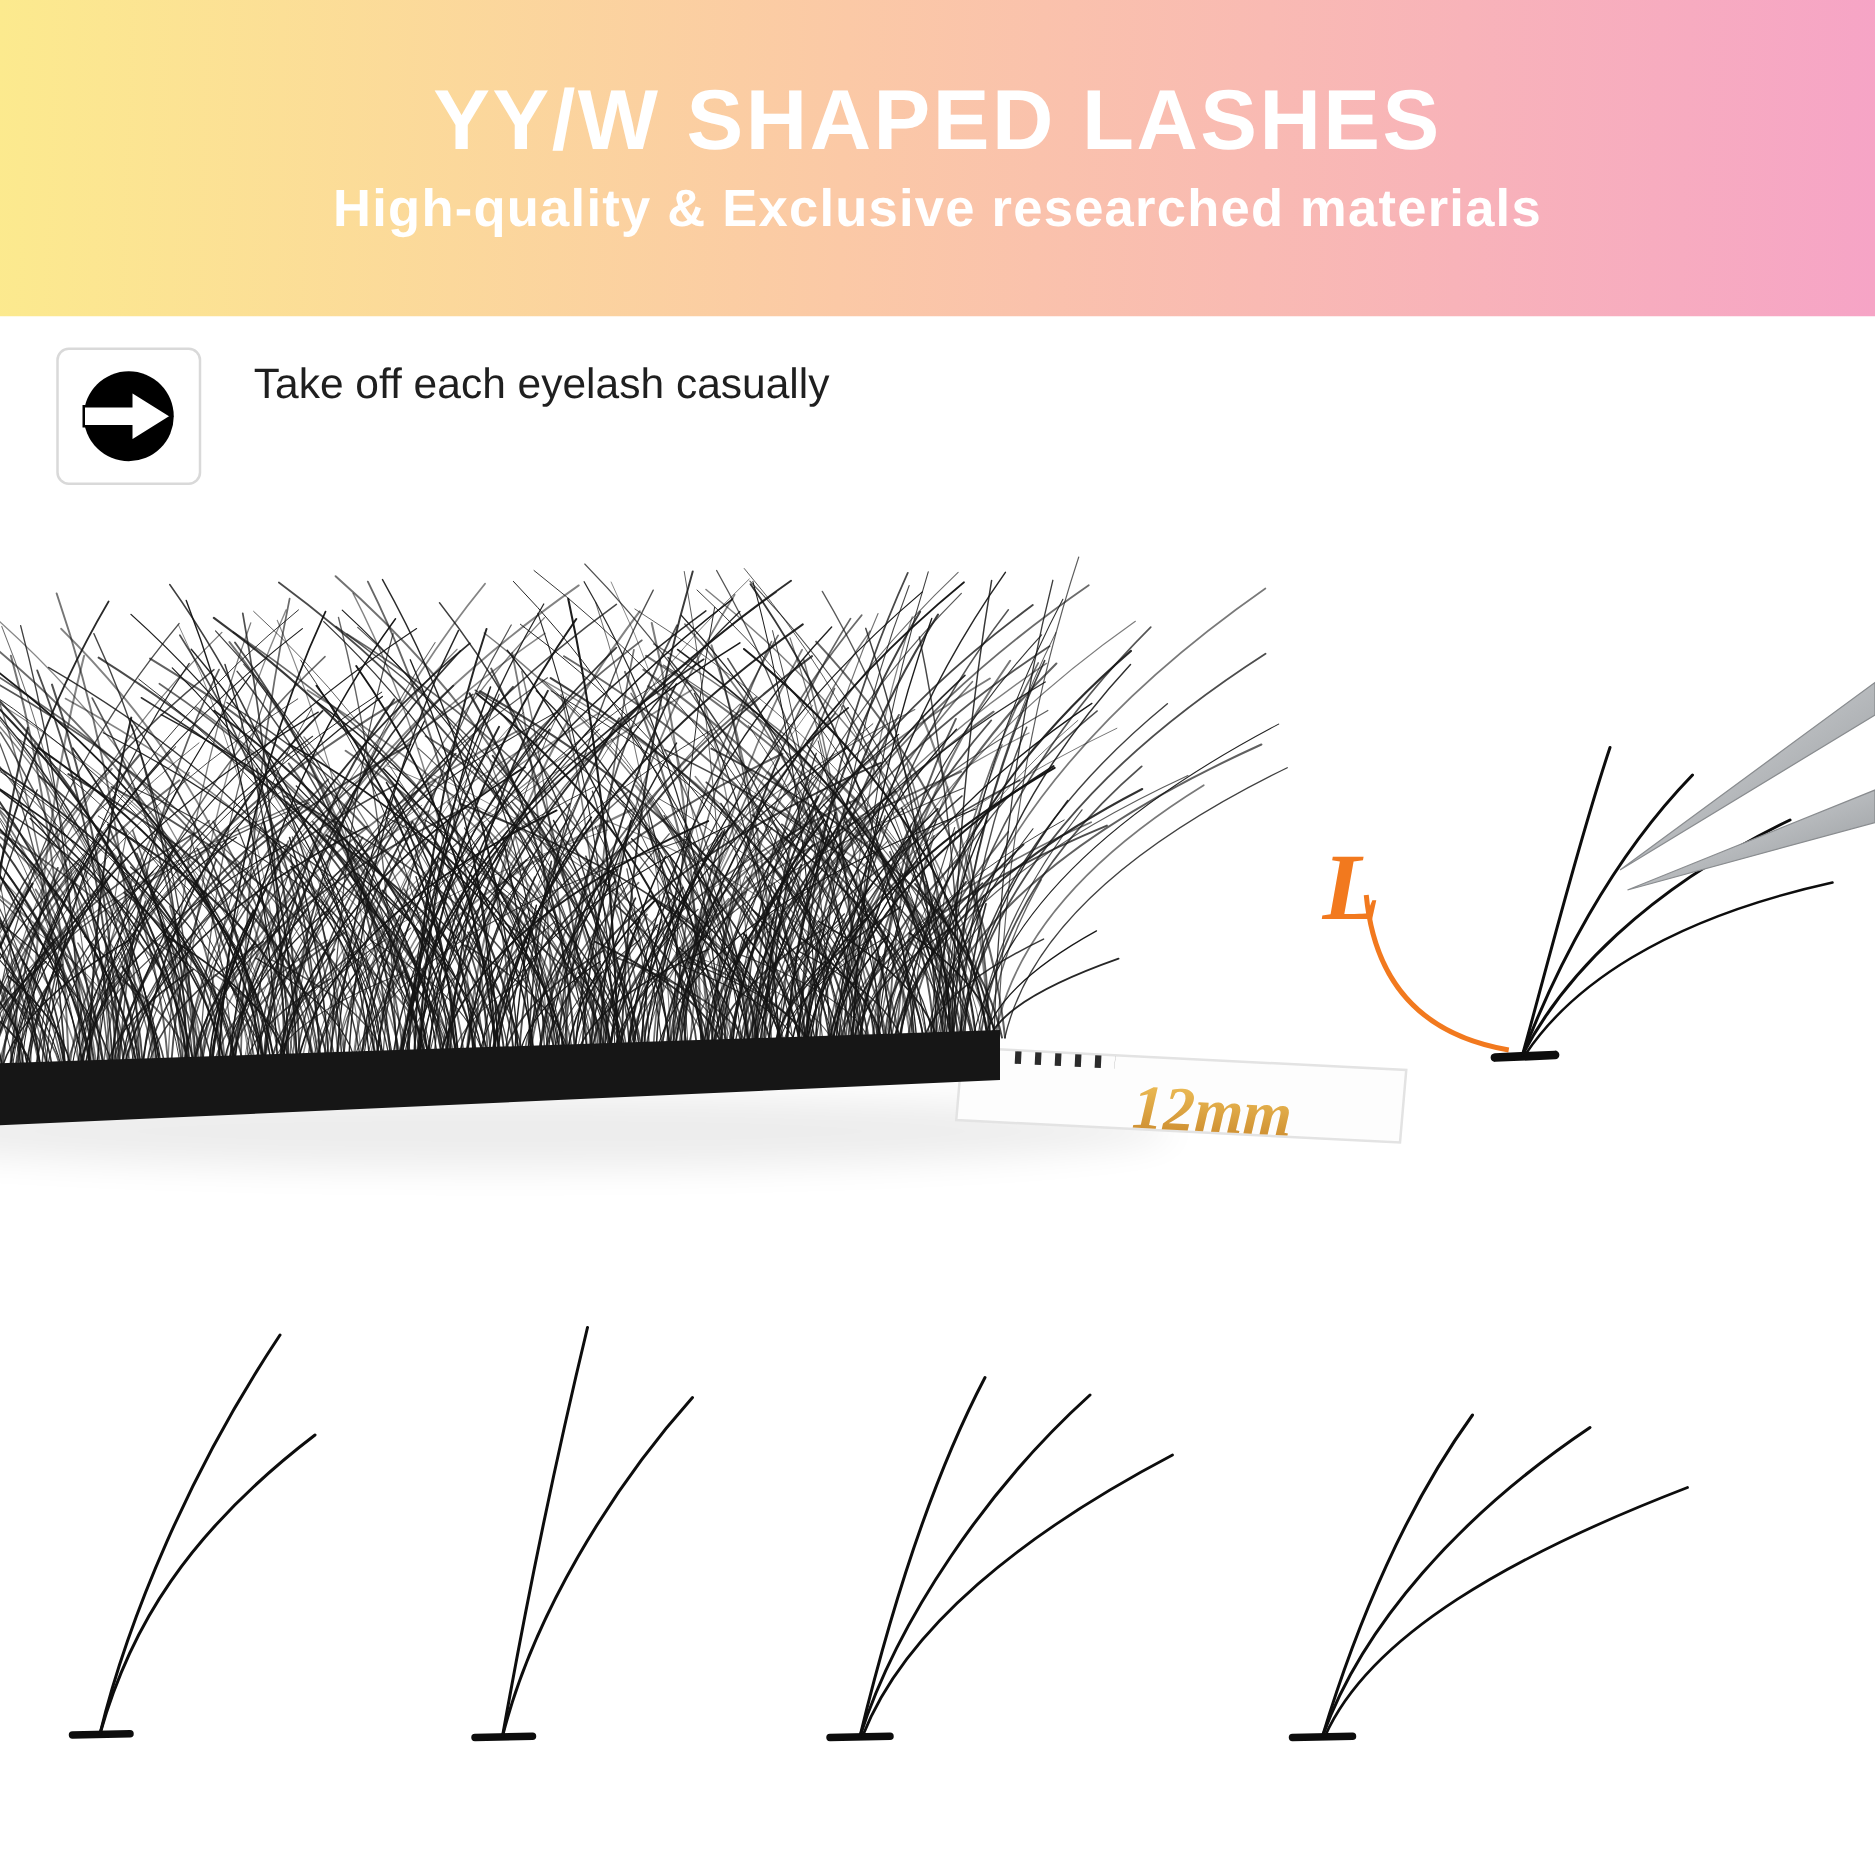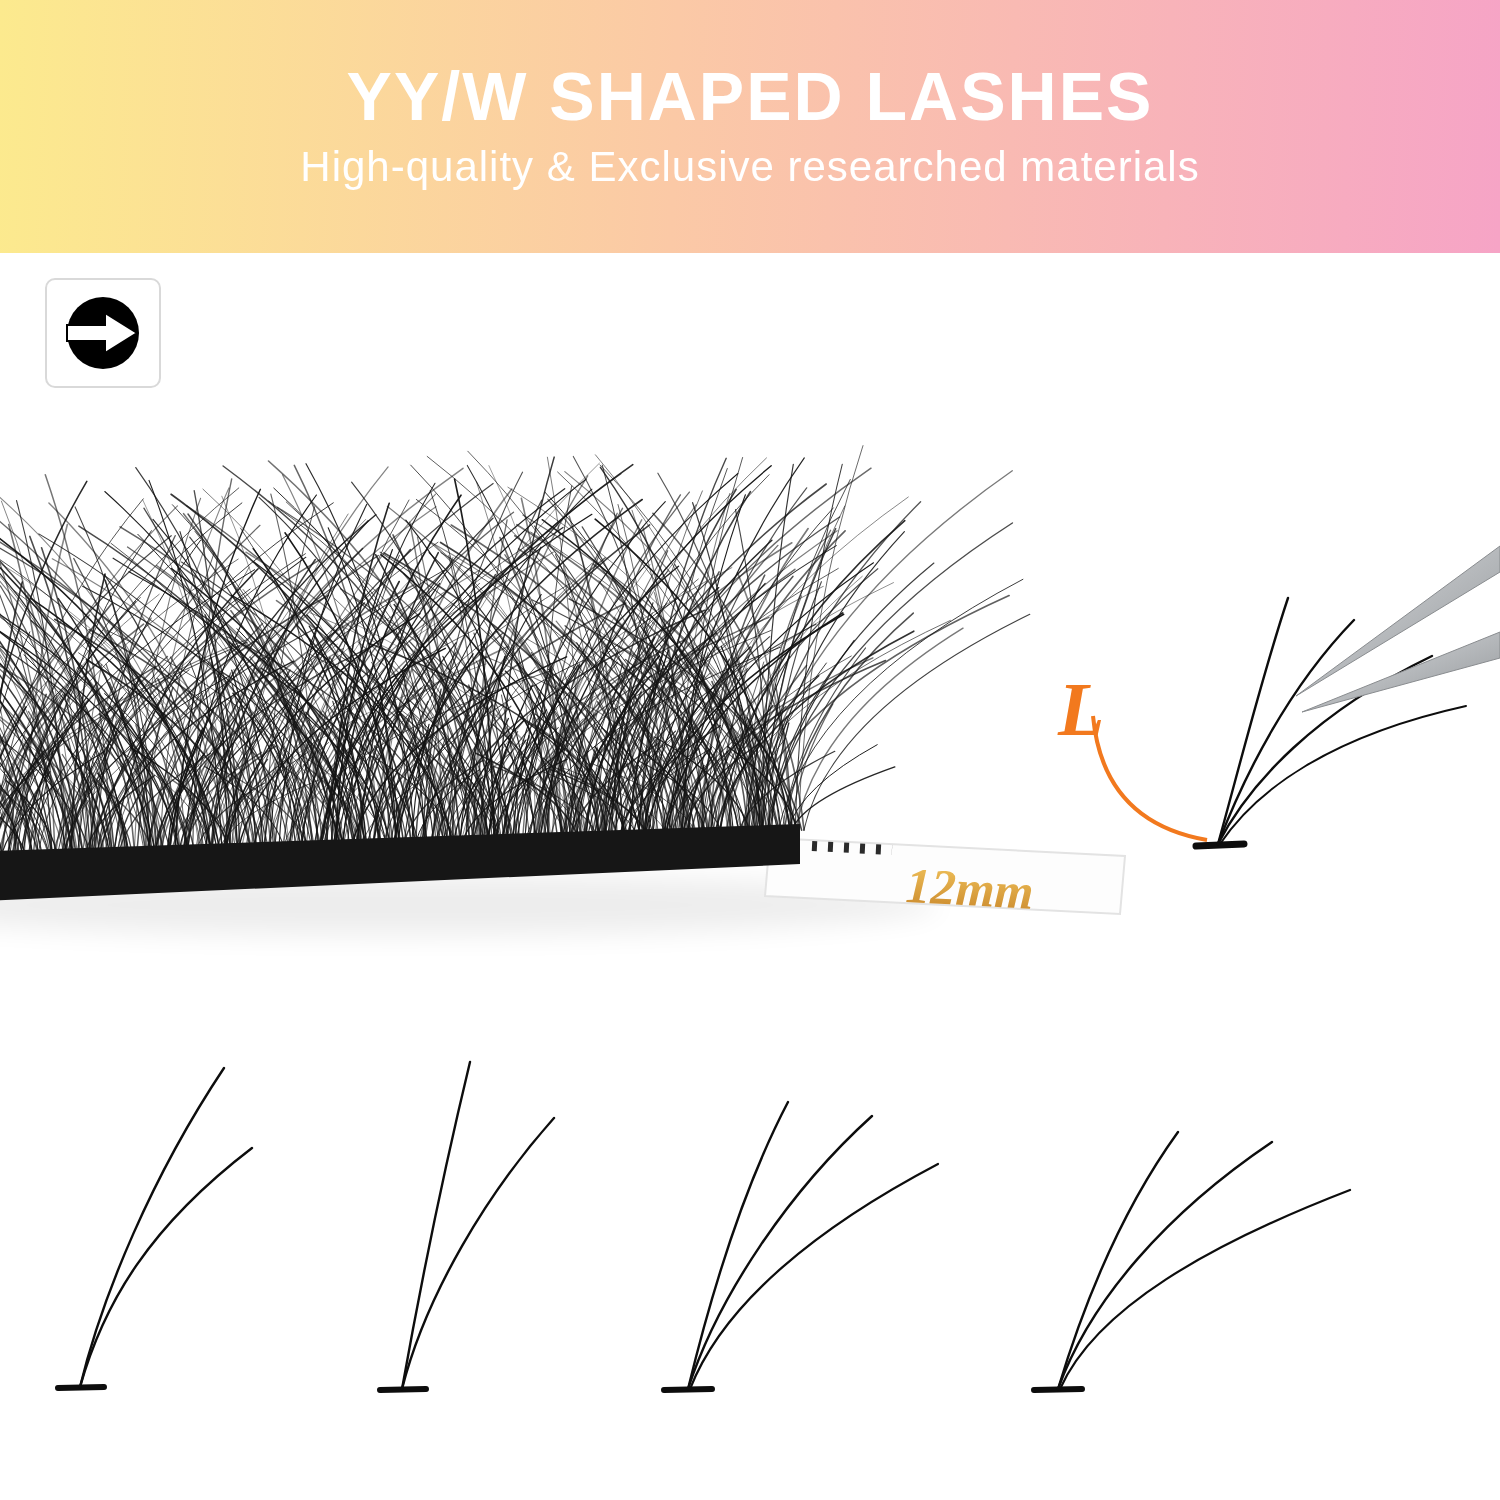--- a/index.html
+++ b/index.html
@@ -15,21 +15,21 @@
     position:absolute;top:0;left:0;width:1500px;height:253px;
     background:linear-gradient(92deg, var(--banner-left,#fcea8e) 0%, #fbc9a6 45%, var(--banner-right,#f6a4c6) 100%);
     display:flex;flex-direction:column;align-items:center;justify-content:center;
     color:#ffffff;text-align:center;
   }
   .banner h1{
     margin:0 0 14px 0;
     font-size:68px;font-weight:700;letter-spacing:2px;line-height:1;
   }
   .banner p{
-    margin:0;font-size:42px;font-weight:400;letter-spacing:1px;line-height:1.1;
+    margin:0;font-size:42px;font-weight:700;letter-spacing:1px;line-height:1.1;
   }
   
   .feature{
     position:absolute;top:278px;left:45px;
     display:flex;align-items:flex-start;gap:42px;
   }
   .feature-icon-box{
     width:112px;height:106px;flex:0 0 auto;
     border:2px solid #d9d9d9;border-radius:10px;background:#fff;
     display:flex;align-items:center;justify-content:center;
@@ -61,20 +61,21 @@
   </div>
 
   <div class="feature">
     <div class="feature-icon-box">
       <svg width="78" height="78" viewBox="0 0 78 78">
         <circle cx="39" cy="39" r="36" fill="#000000"></circle>
         <polygon points="3,31 41,31 41,19 73,39 41,59 41,47 3,47" fill="#ffffff" stroke="#000000" stroke-width="2"></polygon>
       </svg>
     </div>
     <div class="feature-text">
+      <div>Take off each eyelash casually</div>
     </div>
   </div>
 
   <svg class="scene" width="1500" height="1500" viewBox="0 0 1500 1500">
     <defs>
       <linearGradient id="gold" x1="0" y1="0" x2="0" y2="1">
         <stop offset="0" stop-color="#f3c65e"></stop>
         <stop offset="1" stop-color="#c8862a"></stop>
       </linearGradient>
       <linearGradient id="steel" x1="0" y1="0" x2="1" y2="1">

